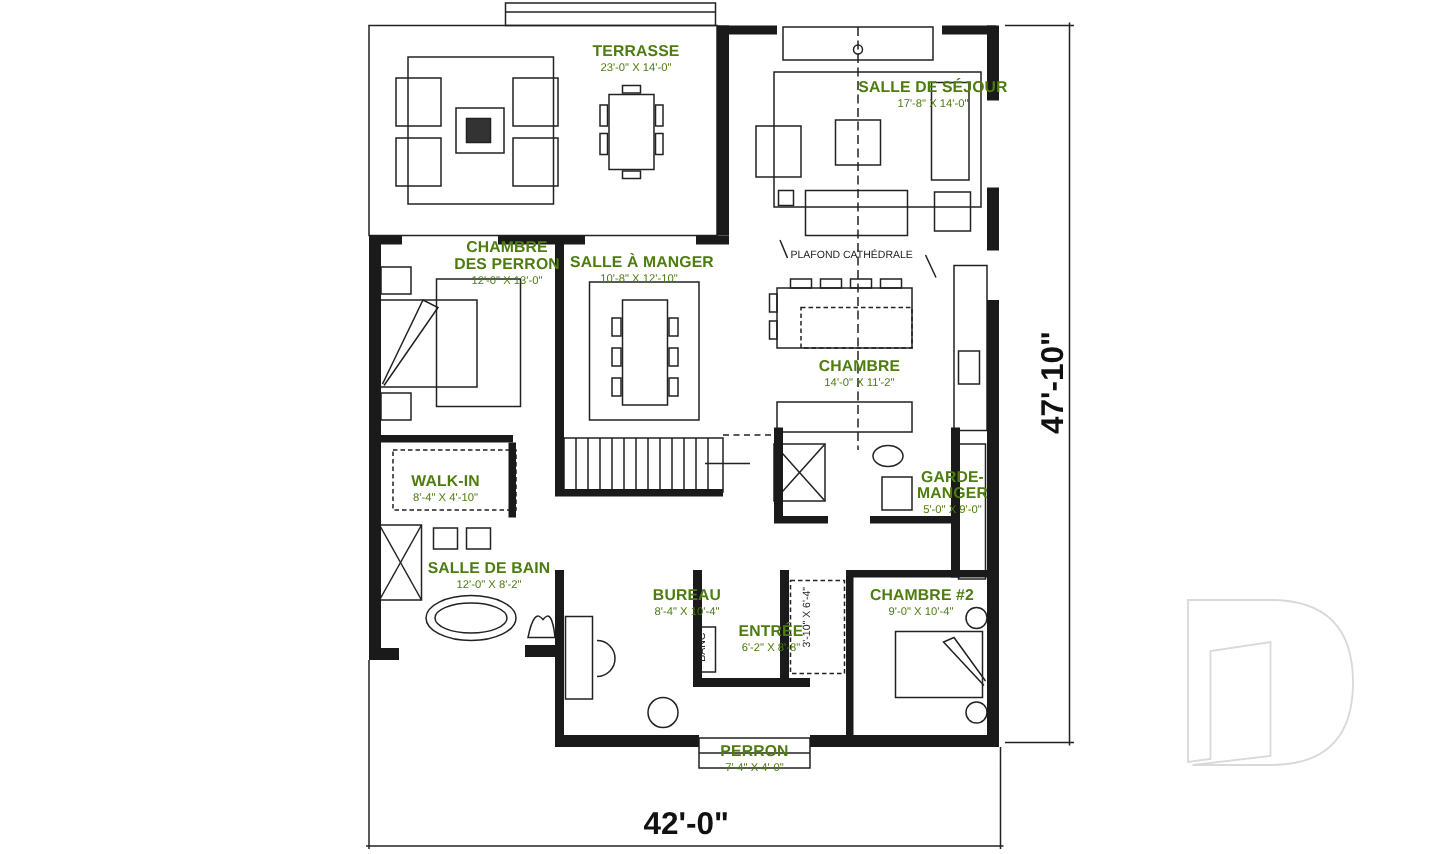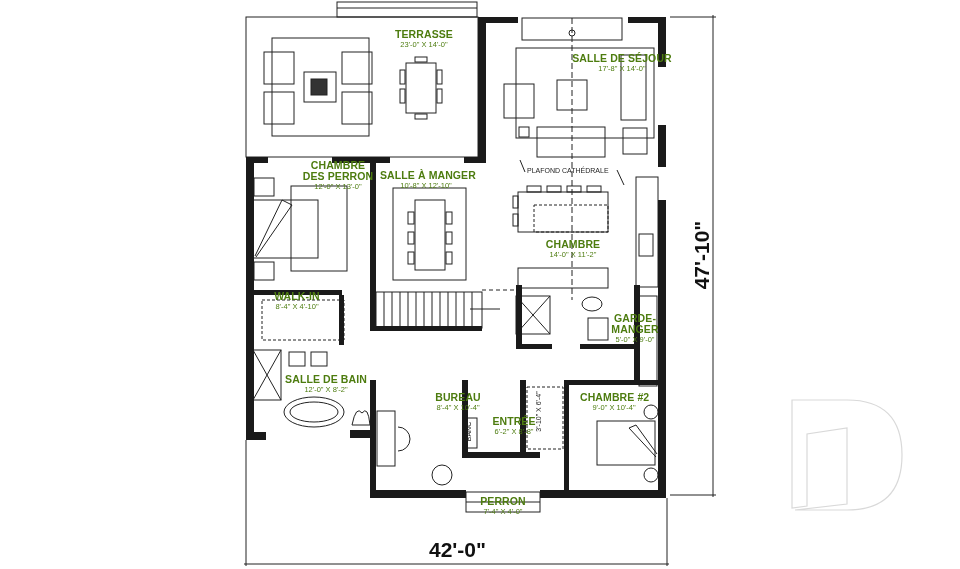--- a/index.html
+++ b/index.html
@@ -207,21 +207,21 @@
 </div>
 <div class="lbl" style="left:380px;top:170px;width:92px;text-align:center;">
   <span class="n">SALLE À MANGER</span>
   <span class="d">10'-8" X 12'-10"</span>
 </div>
 <div class="note" style="left:527px;top:167px;">PLAFOND CATHÉDRALE</div>
 <div class="lbl" style="left:541px;top:239px;width:64px;">
   <span class="n">CHAMBRE</span>
   <span class="d">14'-0" X 11'-2"</span>
 </div>
-<div class="lbl" style="left:266px;top:291px;width:62px;">
+<div class="lbl" style="left:266px;top:316px;width:62px;">
   <span class="n">WALK-IN</span>
   <span class="d">8'-4" X 4'-10"</span>
 </div>
 <div class="lbl" style="left:610px;top:313px;width:50px;">
   <span class="n">GARDE-</span>
   <span class="n">MANGER</span>
   <span class="d">5'-0" X 9'-0"</span>
 </div>
 <div class="lbl" style="left:282px;top:374px;width:88px;">
   <span class="n">SALLE DE BAIN</span>

